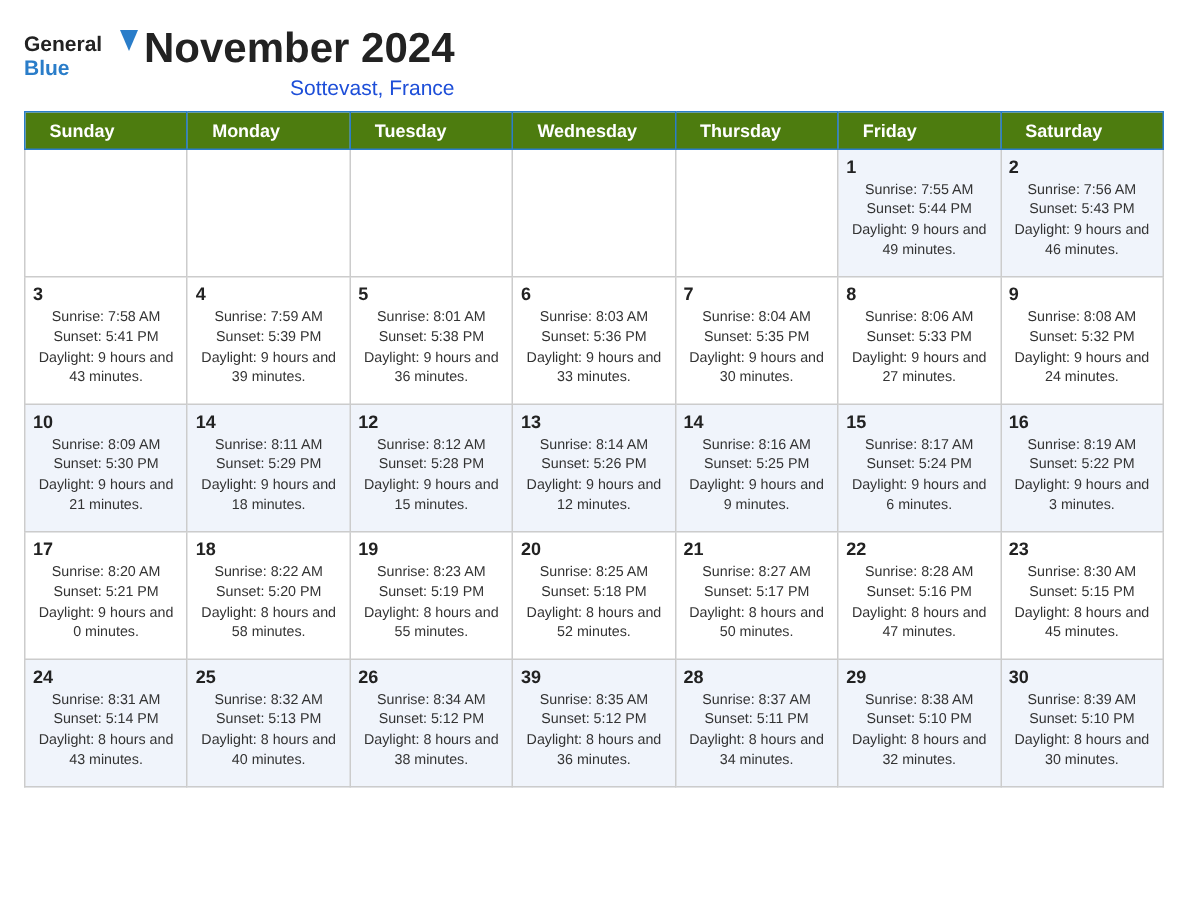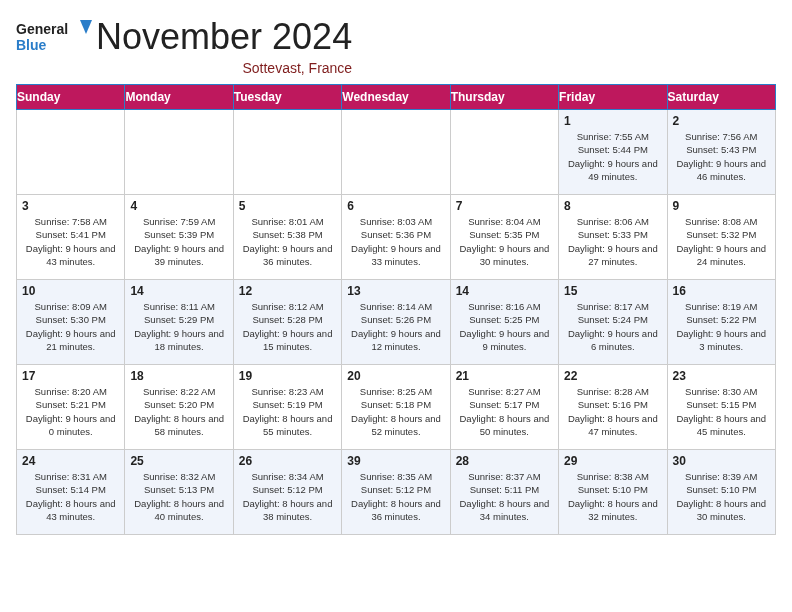--- a/index.html
+++ b/index.html
@@ -18,40 +18,40 @@
     }
     .logo {
       display: flex;
       align-items: center;
       gap: 4px;
     }
     .title-block {
       text-align: right;
     }
     .month-title {
-      font-size: 36px;
-      font-weight: normal;
+      font-size: 28px;
+      font-weight: bold;
       color: #222;
     }
     .location-subtitle {
       font-size: 14px;
-      color: #7f1d1d;
+      color: #1d4ed8;
       margin-top: 2px;
     }
     table {
       width: 100%;
       border-collapse: collapse;
       margin-top: 8px;
     }
     thead tr th {
-      background-color: #be185d;
+      background-color: #4d7c0f;
       color: #fff;
       font-size: 12px;
       font-weight: bold;
-      padding: 5px 0;
+      padding: 5px 16px;
       text-align: left;
       border: 1px solid #2a7dc9;
     }
     tbody tr td {
       vertical-align: top;
       width: 14.28%;
       border: 1px solid #ccc;
       padding: 4px 5px;
       font-size: 10px;
       color: #222;

